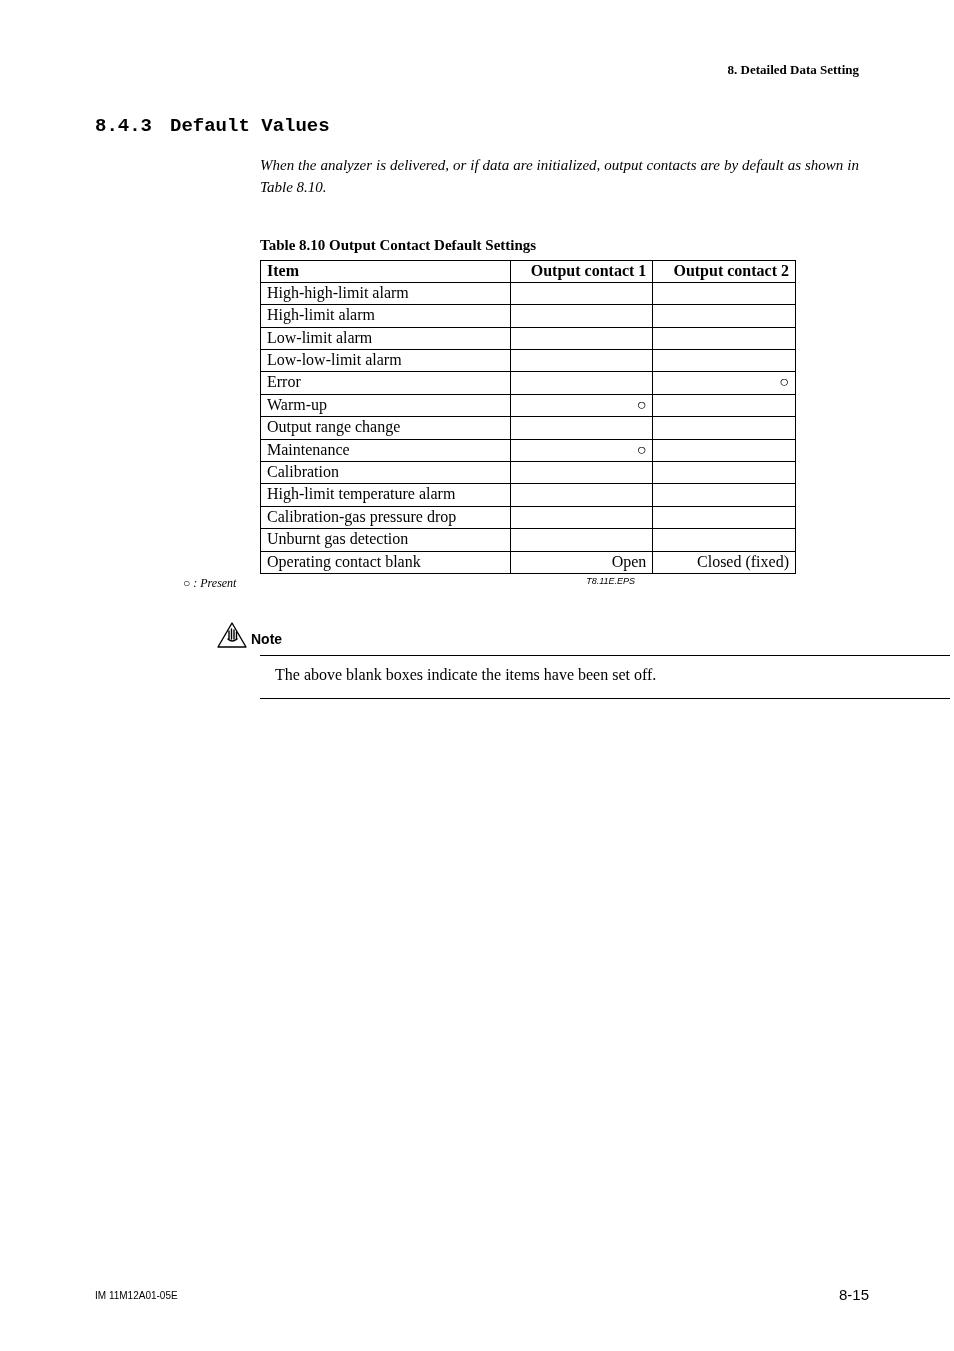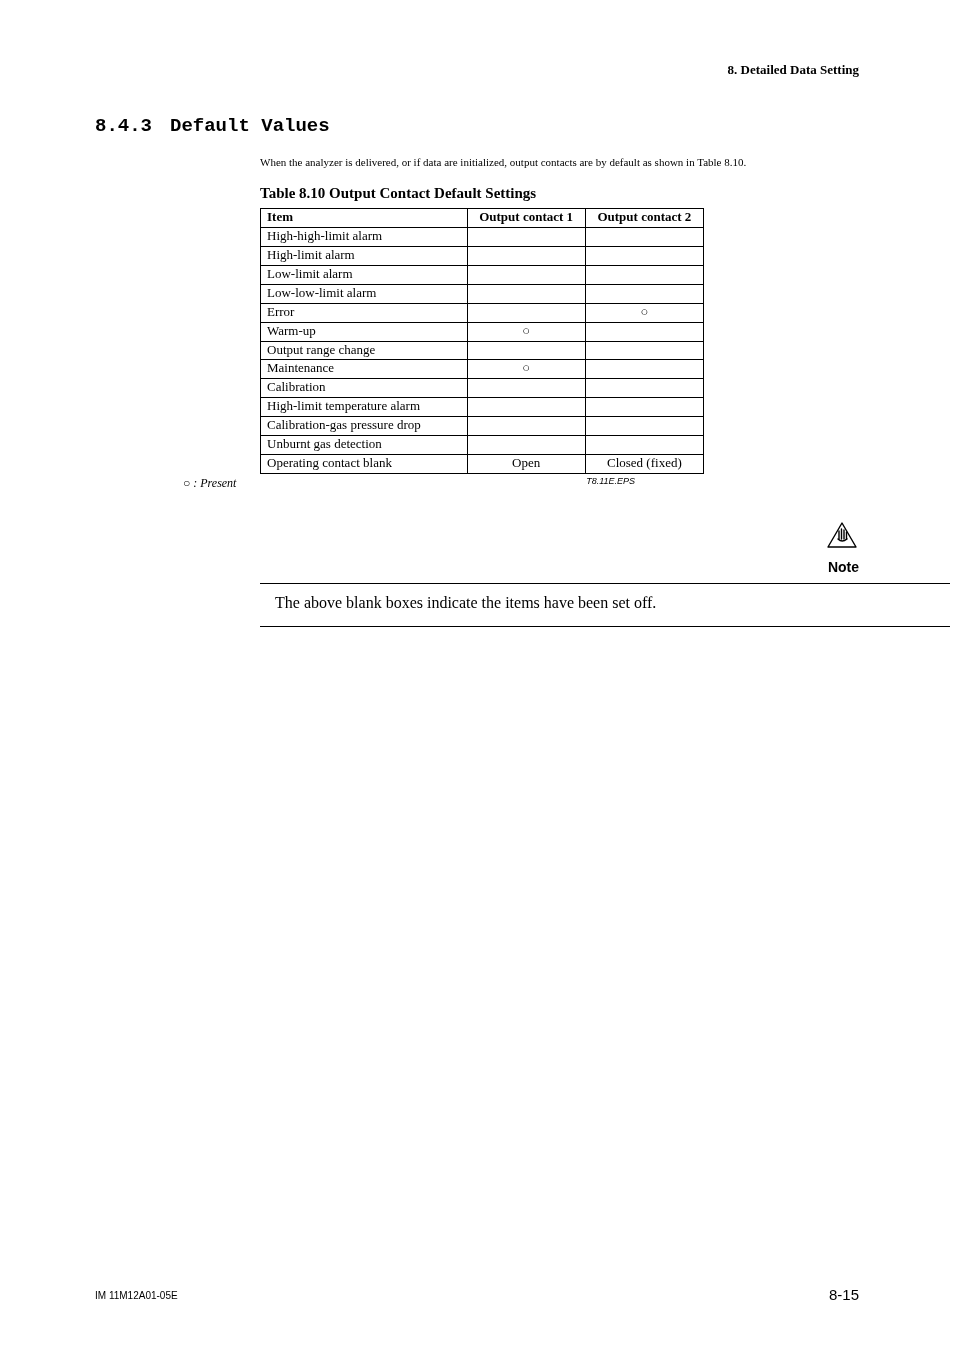--- a/index.html
+++ b/index.html
@@ -28,71 +28,71 @@
   .section-heading {
     margin-top: 55px;
     font-size: 19px;
     font-weight: bold;
     font-family: Liberation Mono, monospace;
   }
   .section-number { display: inline-block; margin-right: 18px; }
   .body-block {
     margin-left: 165px;
     margin-top: 18px;
-    font-size: 11px;
+    font-size: 15px;
     line-height: 1.45;
     text-align: justify;
+    font-style: italic;
   }
   .table-caption {
     margin-left: 165px;
-    margin-top: 14px;
+    margin-top: 38px;
     font-size: 15px;
     font-weight: bold;
   }
   table.data {
     margin-left: 165px;
     margin-top: 6px;
     border-collapse: collapse;
-    font-size: 13px;
-    width: 444px;
+    font-size: 16px;
+    width: 536px;
   }
   table.data th, table.data td {
     border: 1px solid #000;
     padding: 1px 6px 2px 6px;
     height: 18px;
     vertical-align: middle;
     line-height: 1.15;
   }
   table.data th {
     font-weight: bold;
     text-align: left;
   }
   table.data th.center, table.data td.center {
-    text-align: center;
+    text-align: right;
   }
   .col-item { width: 210px; }
   .col-c1 { width: 120px; }
   .col-c2 { width: 120px; }
   .table-footer {
     margin-left: 88px;
     width: 452px;
     font-size: 12px;
     padding-top: 2px;
     display: flex;
     justify-content: space-between;
     font-style: italic;
   }
   .table-footer .eps { font-size: 9px; font-family: Arial, sans-serif; }
   .note-block {
     margin-left: 120px;
     margin-top: 30px;
     display: flex;
     align-items: flex-end;
-    gap: 8px;
-    flex-direction: column;
+    gap: 2px;
   }
   .note-icon svg { display: block; }
   .note-label {
     font-family: Arial, Helvetica, sans-serif;
     font-size: 14px;
     font-weight: bold;
     padding-bottom: 4px;
   }
   .note-line {
     margin-left: 165px;
@@ -113,21 +113,21 @@
   }
   .footer-left {
     position: absolute;
     left: 95px;
     bottom: 50px;
     font-size: 10px;
     font-family: Arial, Helvetica, sans-serif;
   }
   .footer-right {
     position: absolute;
-    right: 95px;
+    right: 85px;
     bottom: 48px;
     font-size: 15px;
     font-family: Arial, Helvetica, sans-serif;
   }
 </style>
 </head>
 <body>
 
 <div class="page">
 

